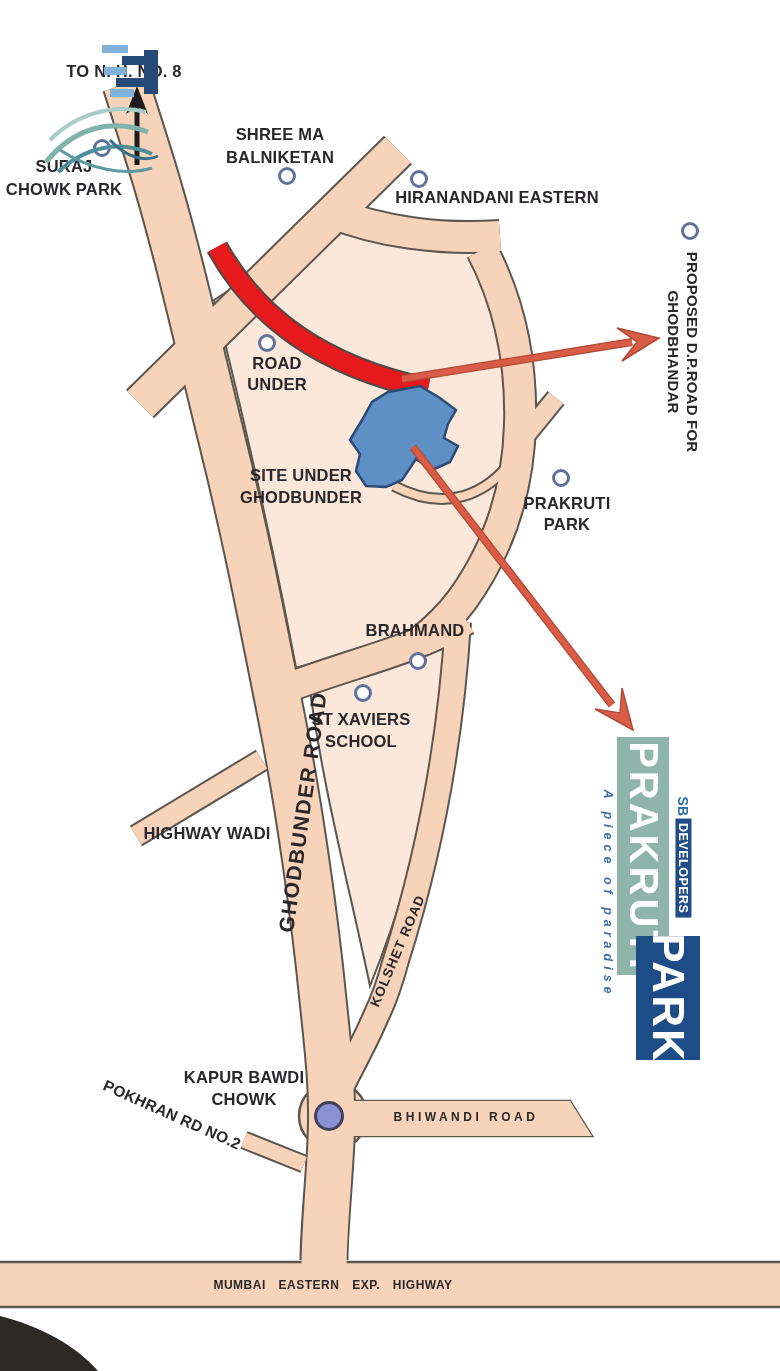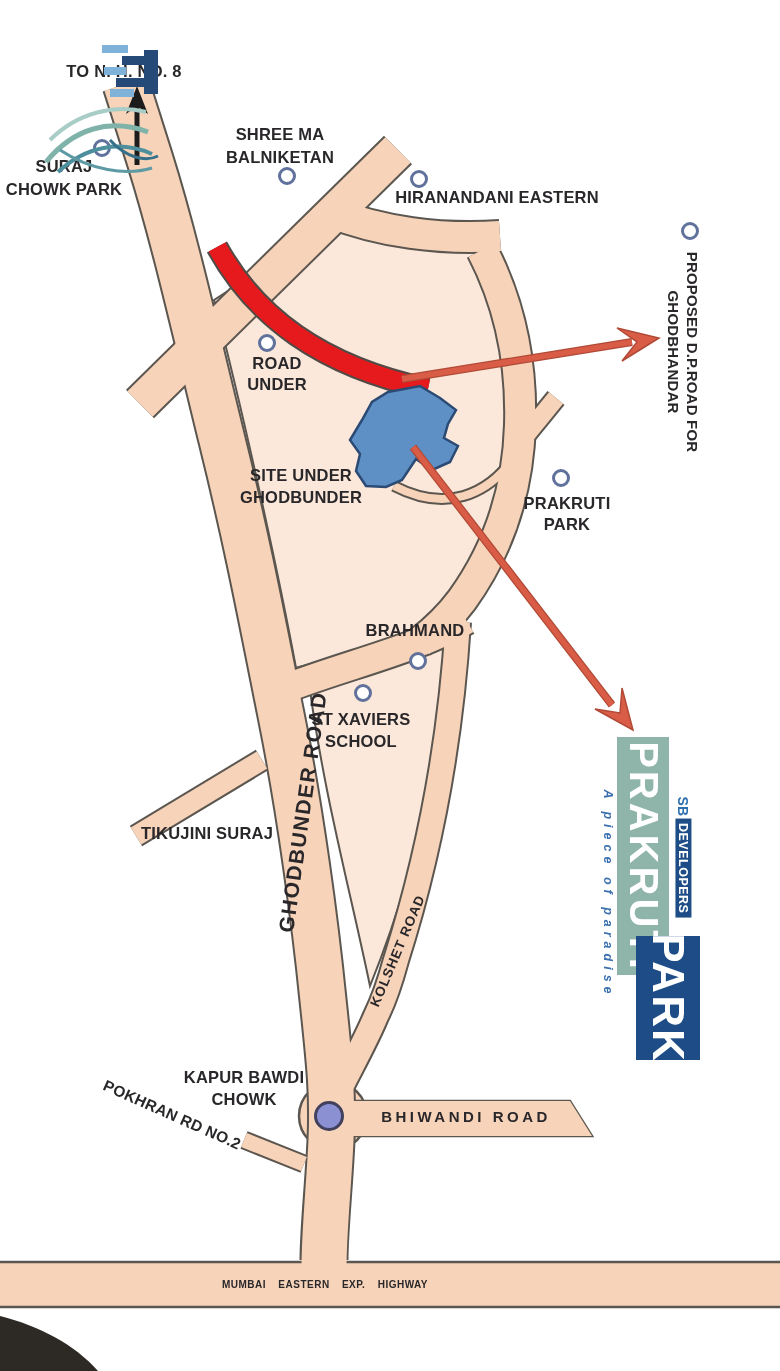--- a/index.html
+++ b/index.html
@@ -146,41 +146,41 @@
   <div class="lbl" style="left:361px;top:730px;line-height:22px">
     <span>ST XAVIERS</span>
     <span>SCHOOL</span>
   </div>
 
   <div class="lbl" style="left:303px;top:812px;font-size:21px;letter-spacing:1.5px;transform:translate(-50%,-50%) rotate(-82deg)">
     <span>GHODBUNDER ROAD</span>
   </div>
 
   <div class="lbl" style="left:207px;top:833px">
-    <span>TIKUJINI SURAJ</span>
+    <span>HIGHWAY WADI</span>
   </div>
 
   <div class="lbl" style="left:398px;top:951px;font-size:13.5px;letter-spacing:1px;transform:translate(-50%,-50%) rotate(-67deg)">
     <span>KOLSHET ROAD</span>
   </div>
 
   <div class="lbl" style="left:244px;top:1088px;line-height:22px">
     <span>KAPUR BAWDI</span>
     <span>CHOWK</span>
   </div>
 
   <div class="lbl" style="left:172px;top:1115px;font-size:15.5px;transform:translate(-50%,-50%) rotate(24deg)">
     <span>POKHRAN RD NO.2</span>
   </div>
 
-  <div class="lbl" style="left:466px;top:1117px;font-size:15px;letter-spacing:3.5px">
+  <div class="lbl" style="left:466px;top:1117px;font-size:12px;letter-spacing:3.5px">
     <span>BHIWANDI ROAD</span>
   </div>
 
-  <div class="lbl" style="left:325px;top:1285px;font-size:10px;word-spacing:9px;letter-spacing:.5px">
+  <div class="lbl" style="left:333px;top:1285px;font-size:12px;word-spacing:9px;letter-spacing:.5px">
     <span>MUMBAI EASTERN EXP. HIGHWAY</span>
   </div>
 
   <div class="vband tagline" style="left:595px;top:738px;width:26px;height:312px">
     <span class="vtxt" style="font-size:12.5px;letter-spacing:5px">A piece of paradise</span>
   </div>
 
   <div class="vband" style="left:617px;top:737px;width:52px;height:238px;background:#8fb5aa">
     <span class="vtxt" style="font-size:40px;letter-spacing:3px">PRAKRUTI</span>
   </div>

